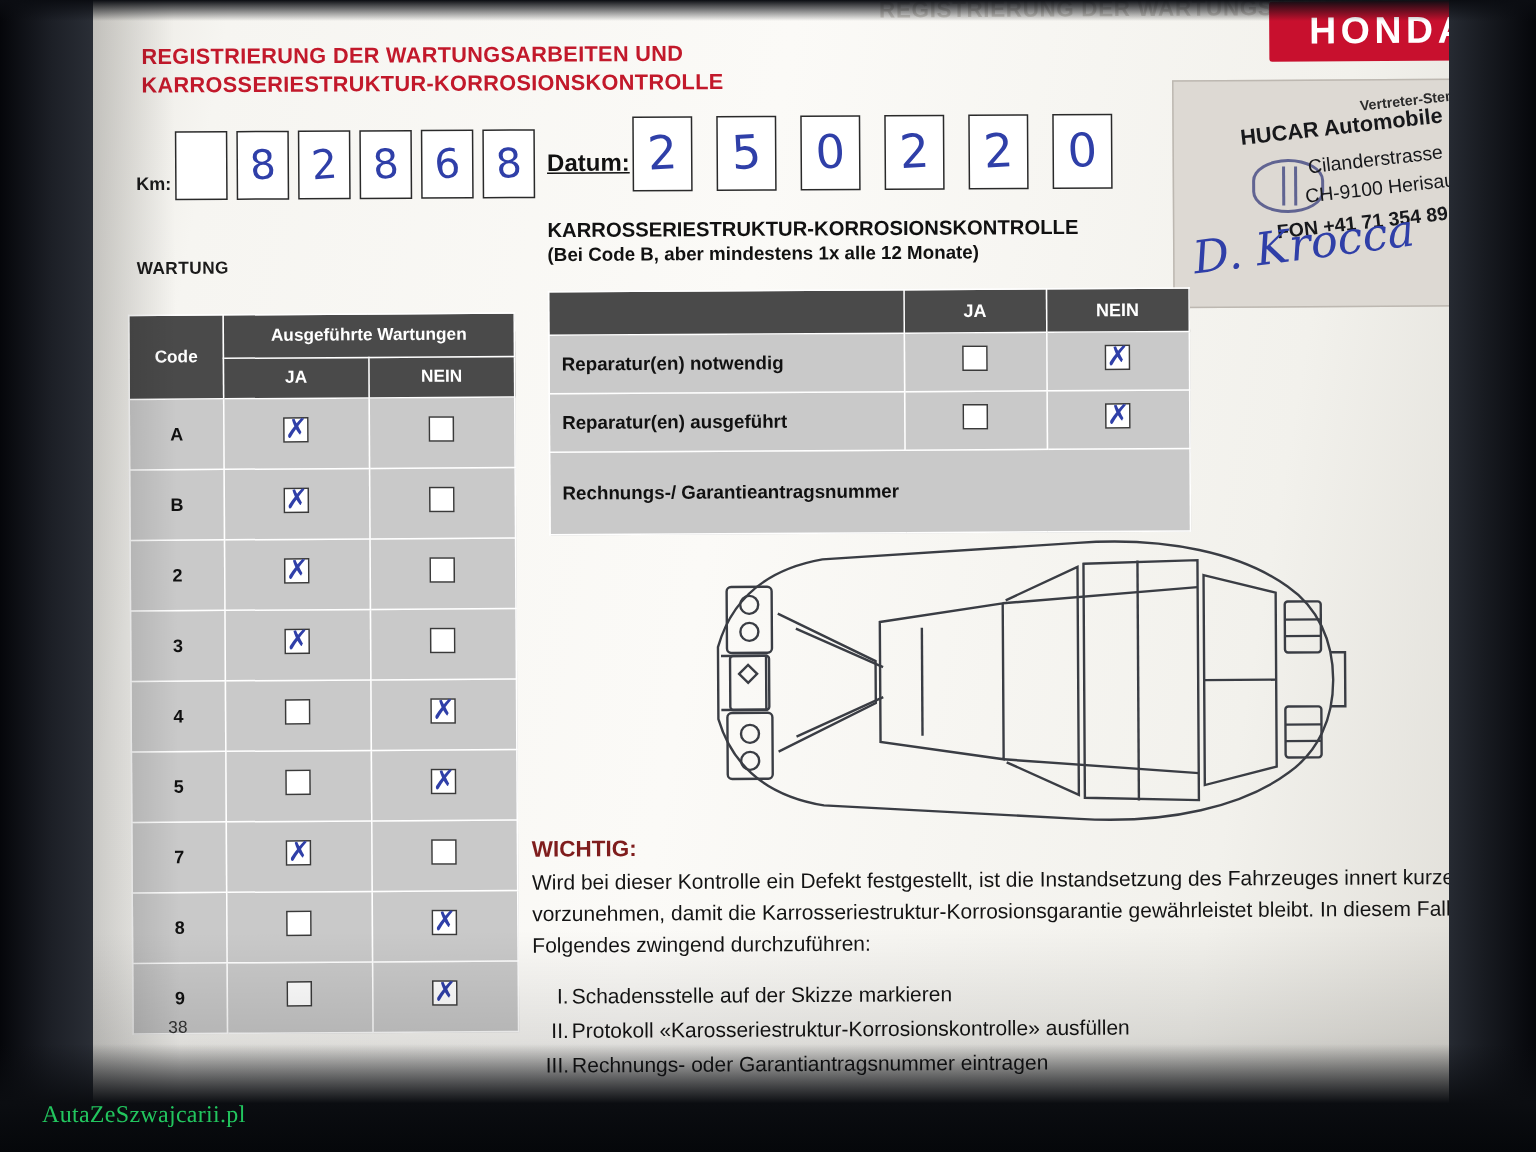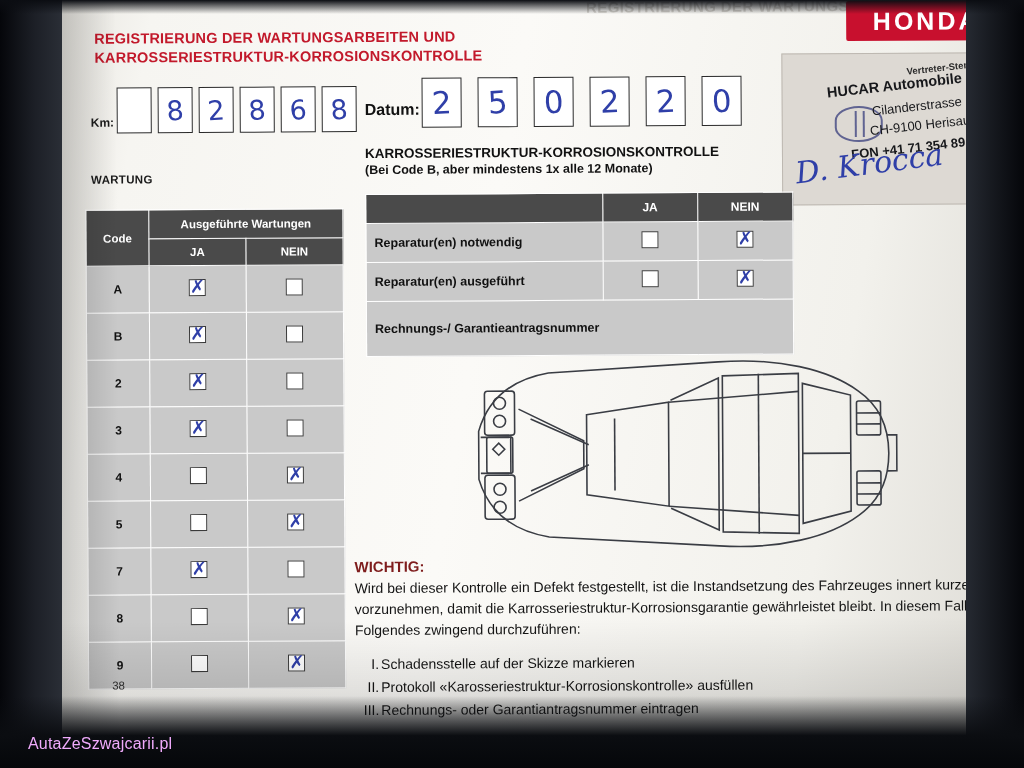--- a/index.html
+++ b/index.html
@@ -61,21 +61,21 @@
   .km-label{position:absolute;left:44px;top:116px;font-size:12px;font-weight:bold;color:#1b1b1b;}
   .km-boxes{position:absolute;left:70px;top:88px;display:flex;gap:6px;}
   .km-boxes .cell{width:33px;height:44px;border:1.4px solid #2a2a2a;background:#fff;position:relative;}
   .km-boxes .cell .hand{
     position:absolute;inset:0;display:flex;align-items:center;justify-content:center;
     font-family:"DejaVu Sans",sans-serif;font-size:27px;color:#2f3fa8;
     transform:rotate(-4deg);
   }
   .wartung-label{position:absolute;left:44px;top:174px;font-size:11.5px;font-weight:bold;color:#1b1b1b;letter-spacing:.3px;}
 
-  .datum-label{position:absolute;left:318px;top:103px;font-size:16px;font-weight:bold;color:#111;}
+  .datum-label{position:absolute;left:318px;top:103px;font-size:16px;font-weight:bold;color:#111;text-decoration:underline;}
   .datum-boxes{position:absolute;left:375px;top:80px;display:flex;gap:16px;}
   .datum-boxes .cell{width:38px;height:48px;border:1.5px solid #2a2a2a;background:#fff;position:relative;}
   .datum-boxes .cell .hand{
     position:absolute;inset:0;display:flex;align-items:center;justify-content:center;
     font-family:"DejaVu Sans",sans-serif;font-size:31px;color:#2f3fa8;transform:rotate(-3deg);
   }
 
   
   .stamp{
     position:absolute;left:735px;top:58px;width:215px;height:150px;
@@ -120,22 +120,22 @@
 
   
   .wichtig-ttl{position:absolute;left:305px;top:560px;font-size:15px;font-weight:bold;color:#7f1d1d;}
   .wichtig-body{position:absolute;left:305px;top:580px;width:660px;font-size:14px;line-height:21px;color:#141414;}
   .wichtig-list{position:absolute;left:305px;top:655px;width:660px;font-size:14px;line-height:23px;color:#141414;}
   .wichtig-list .li{padding-left:26px;position:relative;}
   .wichtig-list .li .num{position:absolute;left:0;top:0;width:24px;text-align:right;}
 
   .pageno{position:absolute;left:62px;top:680px;font-size:11.5px;color:#333;}
 
-  .watermark{position:absolute;left:28px;top:735px;font-size:16px;color:#f0abfc;
-    font-family:Liberation Sans, sans-serif;letter-spacing:.2px;}
+  .watermark{position:absolute;left:28px;top:735px;font-size:16px;color:#22c55e;
+    font-family:Liberation Serif, serif;letter-spacing:.2px;}
 </style>
 </head>
 <body>
 
 <div id="stage">
   <div class="bg-dark"></div>
 
   <div class="page">
     <div class="page-inner">
       <div class="page-grad"></div>

